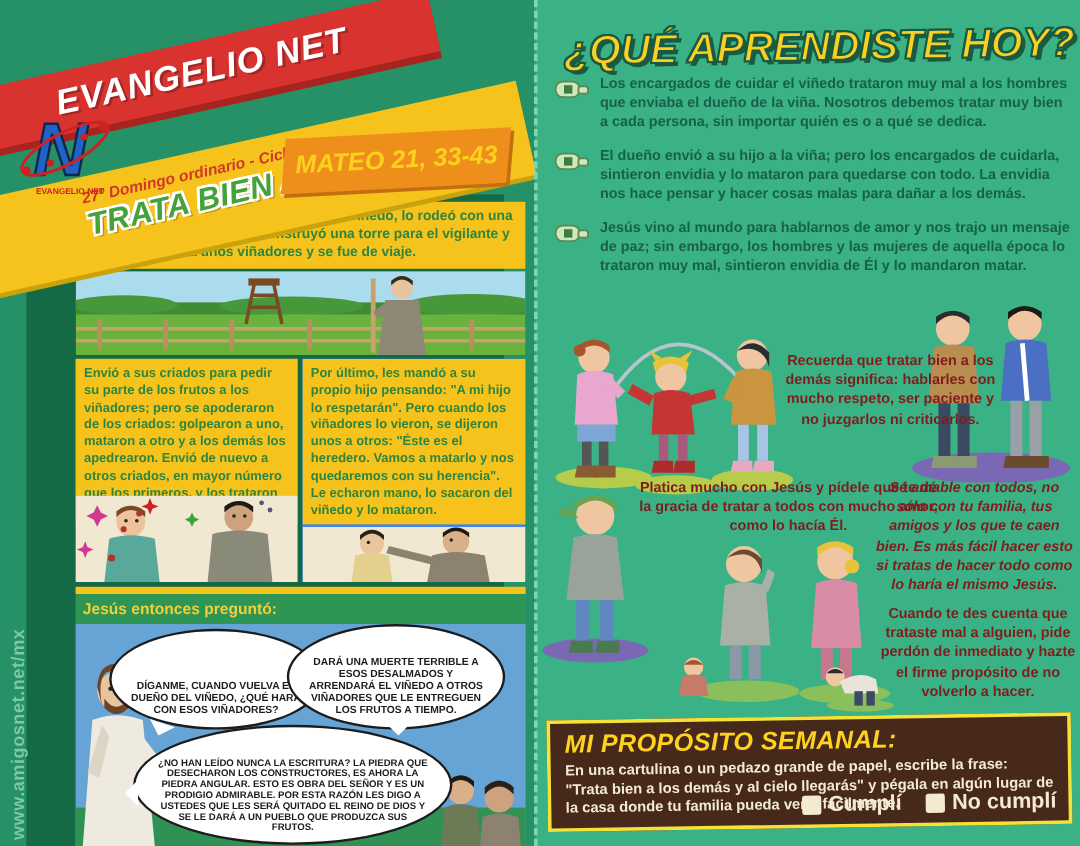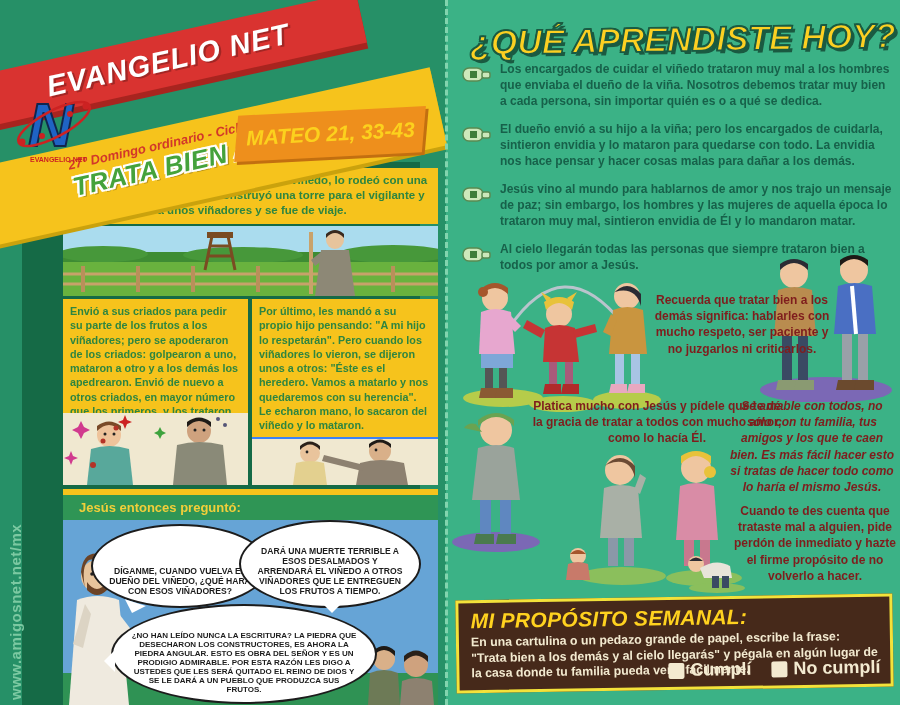--- a/index.html
+++ b/index.html
@@ -32,21 +32,21 @@
   .caption { background:#f6c31c; color:#2e8540; font-weight:bold; font-size:11.5px; line-height:1.32; padding:5px 7px; }
   .panel { position:absolute; overflow:hidden; }
   .panel1 { left:41px; top:6px; width:375px; height:128px; }
   .panel2 { left:41px; top:137px; width:185px; height:186px; background:#f6c31c; }
   .panel3 { left:230px; top:137px; width:186px; height:186px; background:#3b82f6; }
   .panel2 .caption, .panel3 .caption { font-size:10.8px; }
   .panel-art { position:absolute; left:0; bottom:0; width:100%; }
 
   .bottom-strip { position:absolute; left:41px; top:327px; width:375px; height:6px; background:#f6c31c; }
   .jesus-bar { position:absolute; left:41px; top:333px; width:375px; height:25px; background:#2f9555; display:flex; align-items:center; }
-  .jesus-bar span { color:#f2cf3a; font-weight:bold; font-size:13px; padding-left:16px; }
+  .jesus-bar span { color:#f2cf3a; font-weight:bold; font-size:13px; padding-left:6px; }
   .sky-panel { position:absolute; left:41px; top:358px; width:375px; height:185px; background:#66a4d6; }
   .ground { position:absolute; left:0; bottom:0; width:100%; height:32px; background:#2f9254; }
 
   .bubble { position:absolute; background:#fff; border:2.5px solid #1c1c1c; border-radius:50%;
     display:flex; align-items:flex-end; justify-content:center; text-align:center;
     font-weight:bold; color:#1c1c1c; padding:10px 16px; z-index:3; }
   .bubble:after { content:""; position:absolute; width:0; height:0; border:11px solid transparent; }
   .bubble1 { left:28px; top:4px; width:178px; height:84px; font-size:8.6px; }
   .bubble1:after { border-top-color:#fff; bottom:-18px; left:28px; transform:rotate(18deg); }
   .bubble2 { left:176px; top:0px; width:182px; height:88px; font-size:8.6px; }
@@ -237,28 +237,20 @@
       </svg>
       <div class="bullet-text">El dueño envió a su hijo a la viña; pero los encargados de cuidarla, sintieron envidia y lo mataron para quedarse con todo. La envidia nos hace pensar y hacer cosas malas para dañar a los demás.</div>
     </div>
     <div class="bullet">
       <svg class="bullet-icon" width="30" height="20" viewBox="0 0 30 20">
         <rect x="1" y="4" width="20" height="13" rx="6" fill="#cde8bb" stroke="#5a8a52" stroke-width="1.5"></rect>
         <rect x="8" y="7" width="7" height="7" fill="#3f7d3a"></rect>
         <rect x="20" y="8" width="8" height="6" rx="2" fill="#cde8bb" stroke="#5a8a52" stroke-width="1.5"></rect>
       </svg>
       <div class="bullet-text">Jesús vino al mundo para hablarnos de amor y nos trajo un mensaje de paz; sin embargo, los hombres y las mujeres de aquella época lo trataron muy mal, sintieron envidia de Él y lo mandaron matar.</div>
-    </div>
-    <div class="bullet">
-      <svg class="bullet-icon" width="30" height="20" viewBox="0 0 30 20">
-        <rect x="1" y="4" width="20" height="13" rx="6" fill="#cde8bb" stroke="#5a8a52" stroke-width="1.5"></rect>
-        <rect x="8" y="7" width="7" height="7" fill="#3f7d3a"></rect>
-        <rect x="20" y="8" width="8" height="6" rx="2" fill="#cde8bb" stroke="#5a8a52" stroke-width="1.5"></rect>
-      </svg>
-      <div class="bullet-text">Al cielo llegarán todas las personas que siempre trataron bien a todos por amor a Jesús.</div>
     </div>
   </div>
 
   <svg class="art" style="left:455px;top:262px;" width="210" height="152" viewBox="0 0 210 152">
     <ellipse cx="48" cy="136" rx="40" ry="9" fill="#b6cc4a"></ellipse>
     <ellipse cx="108" cy="142" rx="34" ry="8" fill="#b6cc4a"></ellipse>
     <ellipse cx="172" cy="138" rx="34" ry="9" fill="#b6cc4a"></ellipse>
     <path d="M54 66 Q108 -14 168 62" fill="none" stroke="#b9c4cc" stroke-width="3"></path>
     <circle cx="40" cy="36" r="13" fill="#efc6a0"></circle>
     <path d="M27 32 Q40 20 53 32 L53 26 Q40 16 27 26 Z" fill="#a5562c"></path>

